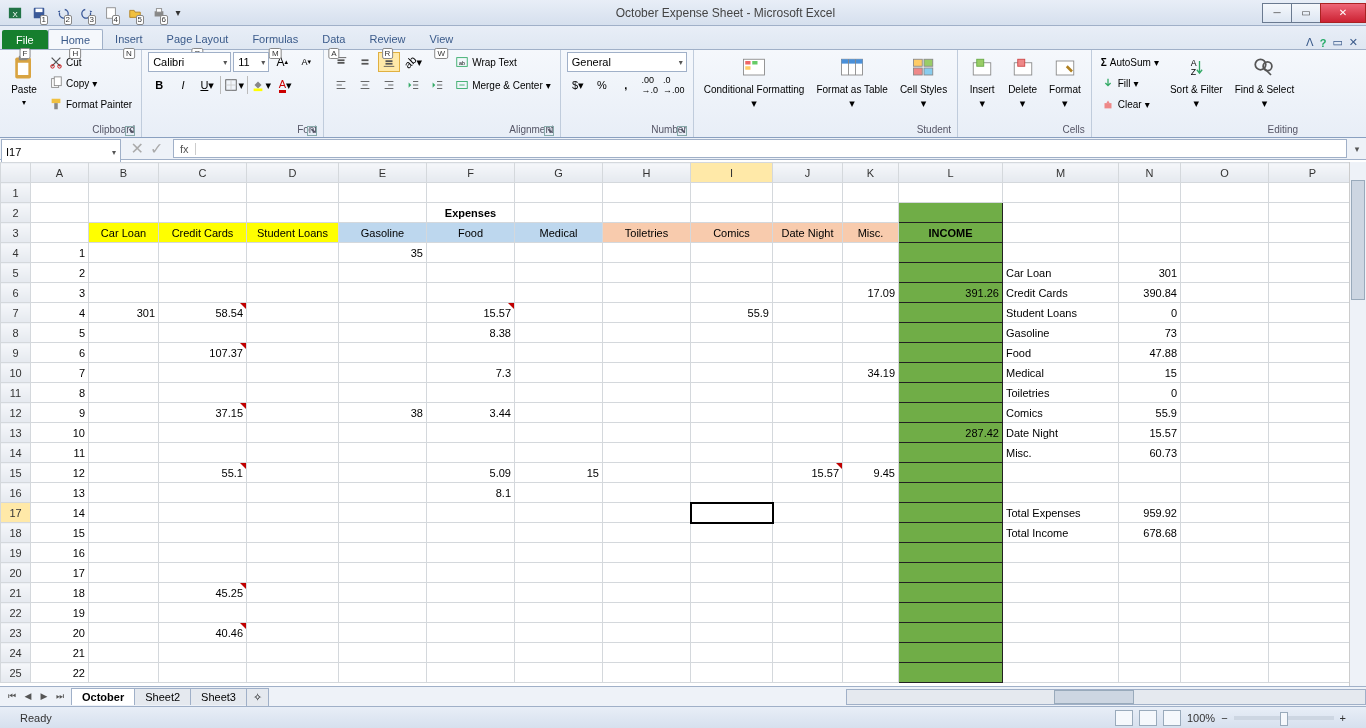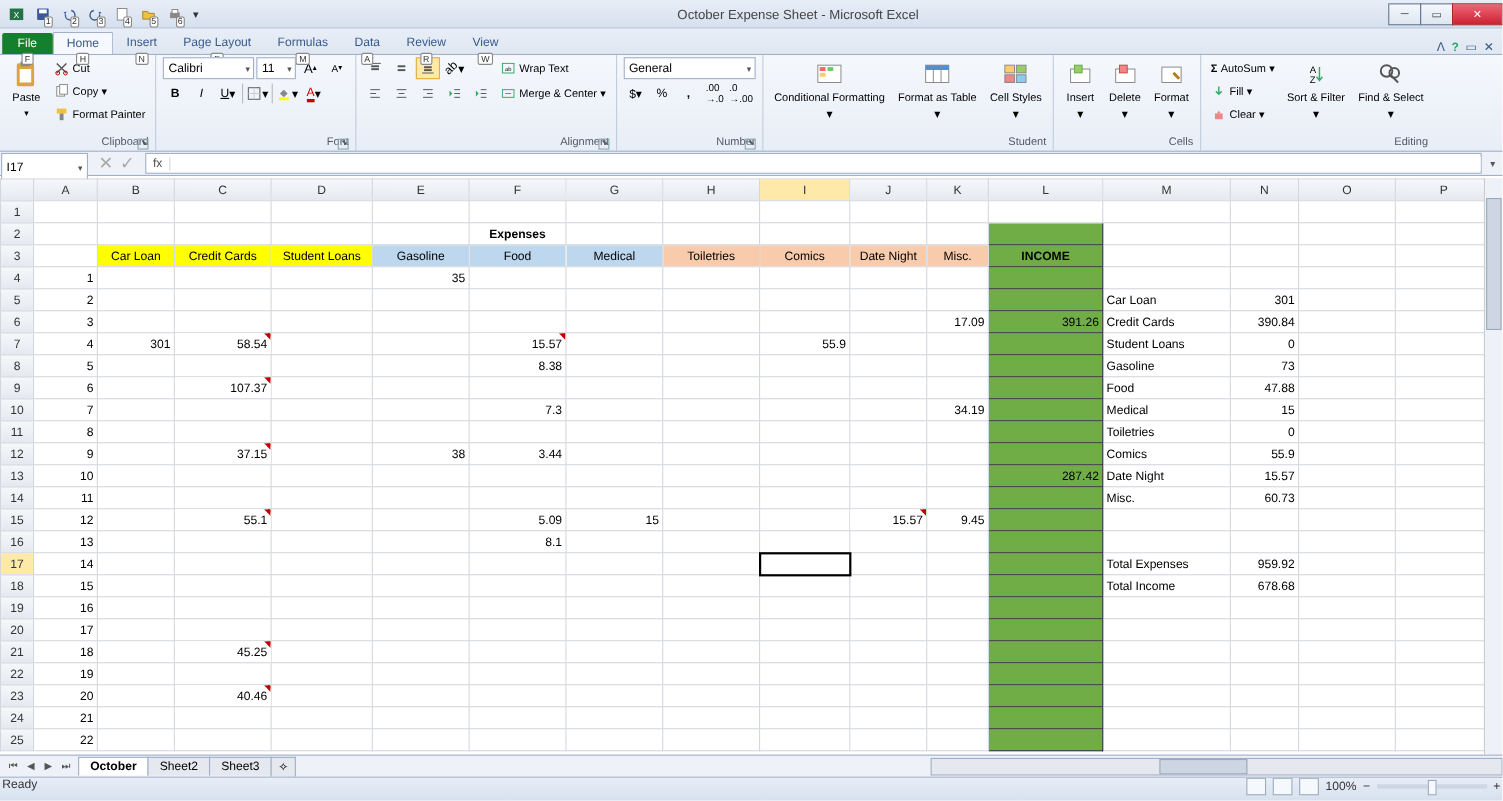--- a/index.html
+++ b/index.html
@@ -39,21 +39,21 @@
 .smallbtn svg { width: 14px; height: 14px; }
 .row { display: flex; gap: 2px; align-items: center; }
 .dd { border: 1px solid #a0b0c8; background: #fff; height: 20px; font-size: 11px; padding: 0 14px 0 4px; position: relative; display: flex; align-items: center; }
 .dd::after { content: "▾"; position: absolute; right: 3px; font-size: 8px; color: #555; }
 .iconbtn { width: 22px; height: 20px; display: flex; align-items: center; justify-content: center; border: 1px solid transparent; }
 .iconbtn.sel { background: #ffe9a8; border: 1px solid #e0b040; }
 .iconbtn svg { width: 14px; height: 14px; }
 
 
 .fbar { height: 22px; display: flex; border-bottom: 1px solid #a0b0c8; background: #eef2f8; }
-.namebox { width: 79px; border: 1px solid #a0b0c8; background: #fff; display: flex; align-items: center; padding: 12px 4px; font-size: 11px; margin: 1px; position: relative; }
+.namebox { width: 120px; border: 1px solid #a0b0c8; background: #fff; display: flex; align-items: center; padding: 12px 4px; font-size: 11px; margin: 1px; position: relative; }
 .namebox::after { content: "▾"; margin-left: auto; font-size: 8px; color: #555; }
 .fx-area { flex: 1; display: flex; align-items: center; border: 1px solid #a0b0c8; background: #fff; margin: 1px; }
 .fx-lbl { font-size: 11px; color: #555; padding: 0 6px; border-right: 1px solid #ccc; }
 .fx-in { flex: 1; border: none; outline: none; font-size: 11px; padding: 0 4px; }
 .fbar-exp { width: 18px; display: flex; align-items: center; justify-content: center; color: #555; font-size: 9px; }
 
 
 .grid-wrap { position: absolute; top: 162px; left: 0; right: 0; bottom: 42px; overflow: hidden; }
 .sheet { border-collapse: collapse; font-size: 11px; table-layout: fixed; }
 .sheet th, .sheet td { border: 1px solid #d4d8dc; height: 20px; padding: 0 3px; overflow: hidden; white-space: nowrap; }
@@ -77,21 +77,21 @@
 
 .sheettabs { position: absolute; bottom: 22px; left: 0; right: 0; height: 20px; background: #eef2f8; border-top: 1px solid #a0b0c8; display: flex; align-items: center; font-size: 11px; }
 .stnav { display: flex; gap: 0; padding: 0 4px; }
 .stnav div { width: 16px; text-align: center; color: #555; font-size: 9px; }
 .stab { padding: 2px 10px; background: #e5e9ef; border: 1px solid #a0b0c8; border-bottom: none; margin-left: -1px; }
 .stab.active { background: #fff; font-weight: bold; }
 .hscroll { margin-left: auto; width: 520px; height: 16px; background: #e5e9ef; border: 1px solid #a0b0c8; position: relative; }
 .hscroll .thumb { position: absolute; left: 40%; width: 80px; top: 0; bottom: 0; background: #cdd6e2; border: 1px solid #9ab; }
 
 
-.status { position: absolute; bottom: 0; left: 0; right: 0; height: 22px; background: linear-gradient(#e8eef7,#d6e0ee); border-top: 1px solid #a0b0c8; display: flex; align-items: flex-start; font-size: 11px; padding: 0 2px; color: #333; margin-top: 18px; }
+.status { position: absolute; bottom: 0; left: 0; right: 0; height: 22px; background: linear-gradient(#e8eef7,#d6e0ee); border-top: 1px solid #a0b0c8; display: flex; align-items: center; font-size: 11px; padding: 0 20px; color: #333; margin-top: 18px; }
 .status .r { margin-left: auto; display: flex; align-items: center; gap: 6px; }
 .viewbtn { width: 18px; height: 16px; border: 1px solid #9ab; background: #f5f8fc; }
 .zoom-slider { width: 100px; height: 4px; background: #cdd6e2; position: relative; }
 .zoom-slider::before { content: ""; position: absolute; left: 50%; top: -4px; width: 6px; height: 12px; background: #f5f8fc; border: 1px solid #9ab; transform: translateX(-50%); }
 
 
 .vscroll { position: absolute; top: 162px; right: 0; bottom: 42px; width: 17px; background: #eef2f8; border-left: 1px solid #ccc; }
 .vscroll .thumb { position: absolute; top: 18px; height: 120px; left: 1px; right: 1px; background: #cdd6e2; border: 1px solid #9ab; }
 </style>
 </head>

